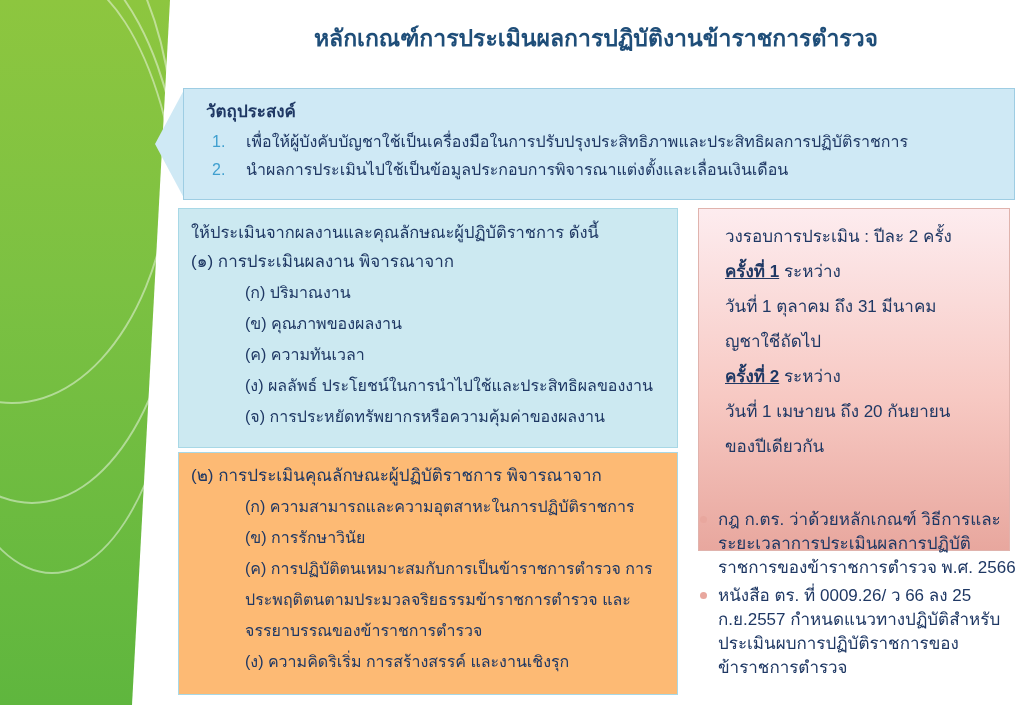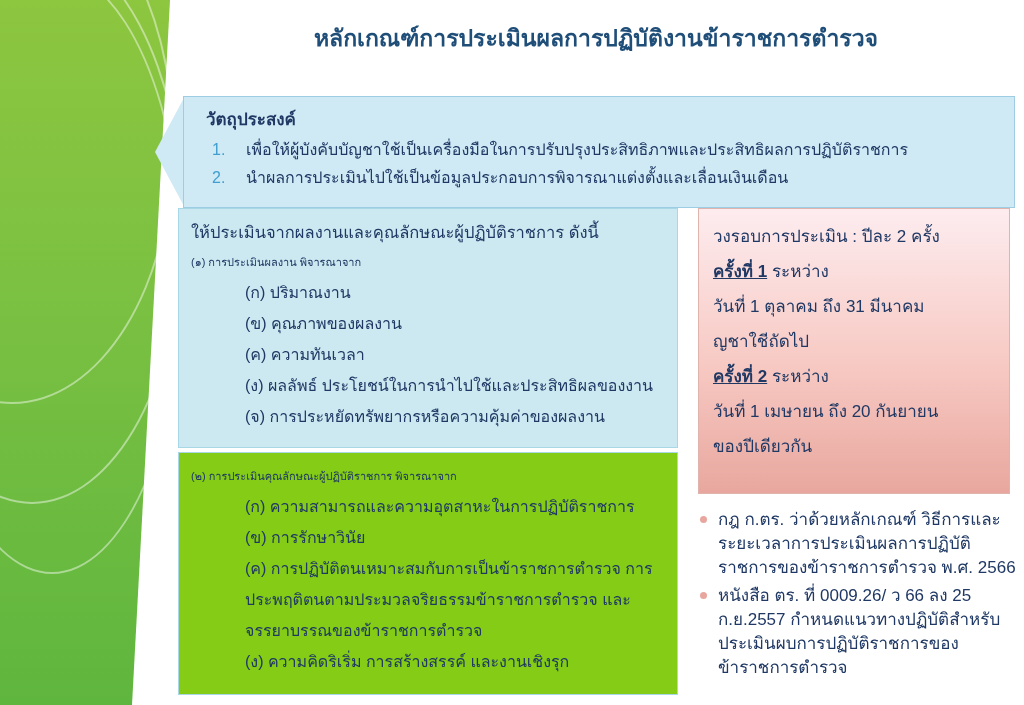--- a/index.html
+++ b/index.html
@@ -58,21 +58,20 @@
     line-height: 40px;
   }
 
   
   .objective-wrap {
     position: absolute;
     left: 155px;
     top: 88px;
     width: 860px;
     height: 112px;
-    margin-top: 8px;
   }
   .objective-arrow {
     position: absolute;
     left: 0;
     top: 0;
     width: 30px;
     height: 112px;
     background: #cfe9f5;
     clip-path: polygon(100% 0, 100% 100%, 0 50%);
     border: 0;
@@ -126,49 +125,49 @@
     border: 1px solid #a8d8e6;
     box-sizing: border-box;
     padding: 8px 12px;
   }
   .crit-bottom {
     position: absolute;
     left: 178px;
     top: 452px;
     width: 500px;
     height: 243px;
-    background: #84cc16;
+    background: #fdba74;
     border: 1px solid #a8d8e6;
     box-sizing: border-box;
     padding: 8px 12px;
   }
   .crit-line {
     color: #1f3864;
-    font-size: 11px;
+    font-size: 17px;
     line-height: 30px;
   }
   .crit-line.lead { font-size: 16.5px; }
   .crit-sub {
     color: #1f3864;
     font-size: 16px;
     line-height: 31px;
     padding-left: 54px;
   }
 
   
   .cycle-box {
     position: absolute;
     left: 698px;
     top: 208px;
     width: 312px;
-    height: 286px;
+    height: 343px;
     background: linear-gradient(180deg, #fdecef 0%, #f7c9c3 55%, #e8a79e 100%);
     border: 1px solid #e0b3ad;
     box-sizing: border-box;
-    padding: 10px 14px;
+    padding: 10px 26px;
   }
   .cycle-line {
     color: #1f3864;
     font-size: 17px;
     line-height: 35px;
   }
   .cycle-line .u { text-decoration: underline; font-weight: bold; }
 
   
   .refs {

